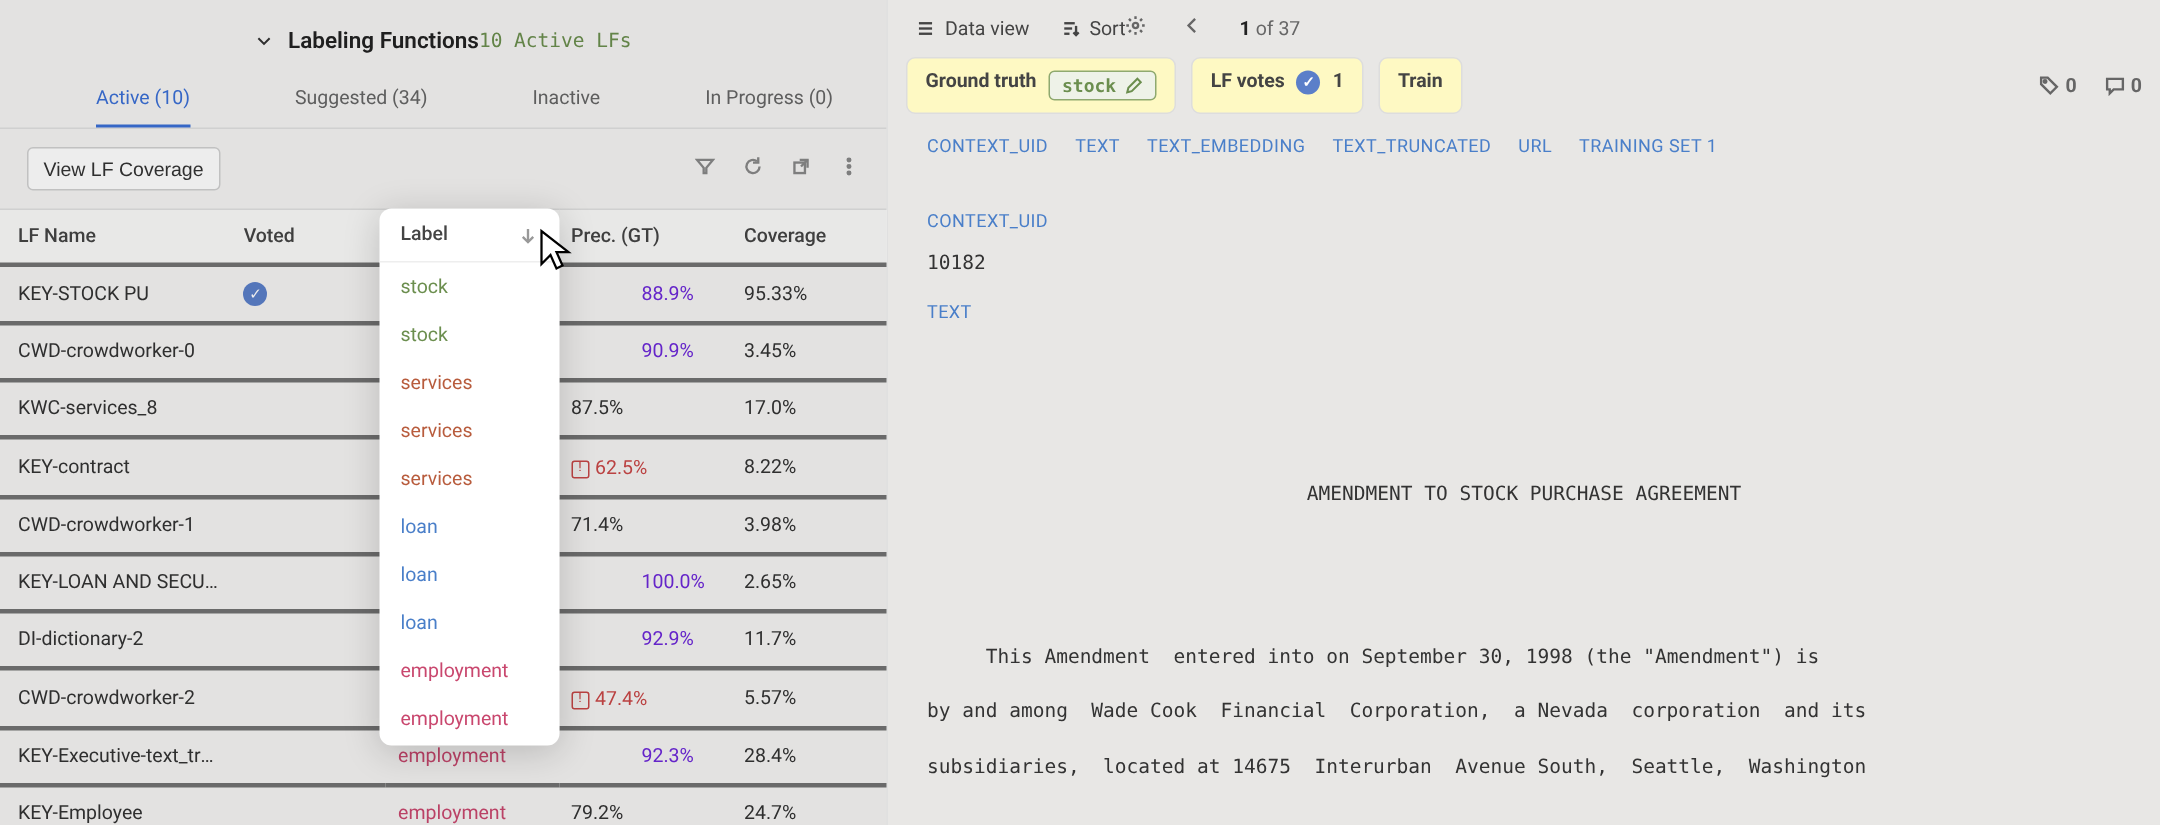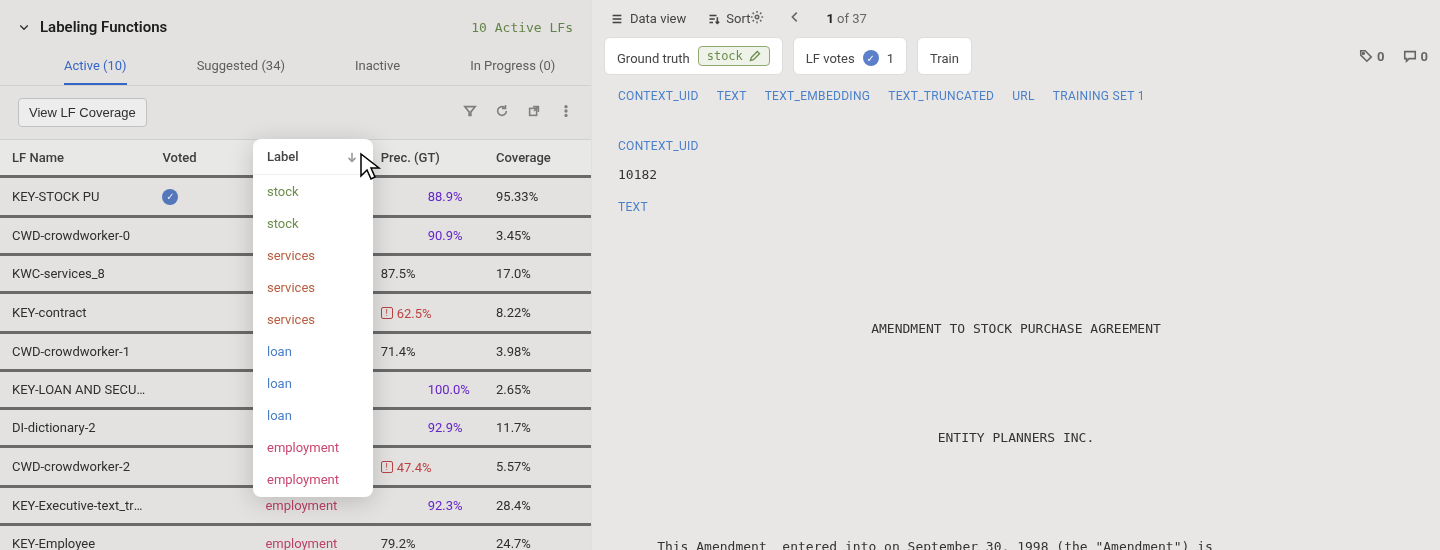--- a/index.html
+++ b/index.html
@@ -1,19 +1,19 @@
 <!DOCTYPE html>
 <html><head>
 <meta charset="utf-8">
 <style>
 * { box-sizing: border-box; margin: 0; padding: 0; }
 body { font-family: -apple-system, BlinkMacSystemFont, "Segoe UI", Roboto, sans-serif; font-size: 13px; color: #333; background: #fff; width: 1440px; height: 550px; overflow: hidden; display: flex; }
 .left-panel { width: 592px; background: #f5f4f3; border-right: 1px solid #e0e0e0; display: flex; flex-direction: column; position: relative; }
 .overlay-dim { position: absolute; inset: 0; background: rgba(0,0,0,0.07); pointer-events: none; z-index: 5; }
-.left-header { padding: 18px 18px 12px 18px; display: flex; align-items: center; justify-content: space-between; }
+.left-header { padding: 18px 18px 12px 18px; display: flex; align-items: center; justify-content: center; }
 .left-header .title { display: flex; align-items: center; gap: 10px; }
 .chevron { width: 12px; height: 12px; display: inline-flex; align-items: center; justify-content: center; }
 .left-header h1 { font-size: 15px; font-weight: 600; color: #222; }
 .active-lfs { font-family: ui-monospace, Menlo, Consolas, monospace; font-size: 13px; color: #6b8e4e; }
 .tabs { display: flex; gap: 24px; padding: 0 18px; border-bottom: 1px solid #e0e0e0; }
 .tab { padding: 10px 0; font-size: 13px; color: #666; cursor: pointer; border-bottom: 2px solid transparent; margin-left: 46px; }
 .tab.active { color: #3b6fd6; border-bottom-color: #3b6fd6; }
 .toolbar { display: flex; align-items: center; justify-content: space-between; padding: 12px 18px; }
 .view-btn { background: #fff; border: 1px solid #d0d0d0; border-radius: 4px; padding: 6px 10px; font-size: 13px; color: #333; cursor: pointer; }
 .toolbar-icons { display: flex; gap: 18px; align-items: center; color: #888; }
@@ -38,21 +38,21 @@
 .label-col-highlight .hl-header { height: 36px; display: flex; align-items: center; justify-content: space-between; padding: 0 14px; font-weight: 500; color: #444; border-bottom: 1px solid #eee; }
 .label-col-highlight .hl-row { height: 32px; display: flex; align-items: center; padding: 0 14px; font-size: 13px; }
 .cursor { position: absolute; top: 152px; left: 358px; z-index: 20; pointer-events: none; }
 .footer { display: flex; align-items: center; justify-content: space-between; padding: 14px 18px; color: #444; }
 .right-panel { flex: 1; background: #e8e7e5; display: flex; flex-direction: column; overflow: hidden; }
 .right-top { display: flex; align-items: center; padding: 10px 18px 10px 18px; }
 .right-top-left { display: flex; align-items: center; gap: 20px; color: #444; font-size: 13px; }
 .right-top-left .btn { display: flex; align-items: center; gap: 6px; cursor: pointer; }
 .right-top-right { display: flex; align-items: center; gap: 24px; color: #666; }
 .chips-row { display: flex; align-items: center; gap: 10px; padding: 0 12px 14px 12px; overflow: hidden; }
-.chip { background: #ffffff; border: 1px solid #ddd; border-radius: 6px; padding: 8px 12px; font-size: 13px; color: #444; display: flex; align-items: flex-end; gap: 8px; white-space: nowrap; }
+.chip { background: #fef9c3; border: 1px solid #ddd; border-radius: 6px; padding: 8px 12px; font-size: 13px; color: #444; display: flex; align-items: flex-start; gap: 8px; white-space: nowrap; font-weight: bold; }
 .chip-outline { background: #eef2e8; border: 1px solid #8fa96f; border-radius: 4px; padding: 2px 8px; color: #6b8e4e; font-family: ui-monospace, Menlo, monospace; font-size: 12px; display: flex; align-items: center; gap: 6px; }
 .dot-green { width: 8px; height: 8px; background: #7fa854; border-radius: 50%; display: inline-block; }
 .right-meta { display: flex; align-items: center; gap: 18px; color: #666; font-size: 13px; }
 .right-body { padding: 0 26px; overflow-y: auto; flex: 1; }
 .field-links { display: flex; gap: 18px; flex-wrap: wrap; padding: 0 0 18px 0; }
 .field-links a { color: #4a7fc9; font-size: 12px; letter-spacing: 0.3px; text-decoration: none; }
 .field-label { color: #4a7fc9; font-size: 12px; letter-spacing: 0.3px; margin: 18px 0 14px 0; }
 .field-value { font-family: ui-monospace, Menlo, monospace; font-size: 13px; color: #333; }
 .doc-text { font-family: ui-monospace, Menlo, monospace; font-size: 13px; color: #333; line-height: 2.8; white-space: pre-wrap; margin-top: 24px; text-align: left; }
 .doc-text .c { display: block; text-align: center; }
@@ -308,19 +308,18 @@
       <a>URL</a>
       <a>TRAINING SET 1</a>
     </div>
 
     <div class="field-label">CONTEXT_UID</div>
     <div class="field-value">10182</div>
 
     <div class="field-label">TEXT</div>
     <div class="doc-text">
       <span class="c">AMENDMENT TO STOCK PURCHASE AGREEMENT</span>
-      <span class="c">ENTITY PLANNERS INC.</span>
       <span style="display:block;">     This Amendment  entered into on September 30, 1998 (the "Amendment") is
 by and among  Wade Cook  Financial  Corporation,  a Nevada  corporation  and its
 subsidiaries,  located at 14675  Interurban  Avenue South,  Seattle,  Washington</span>
     </div>
   </div>
 </div>
 
 </body></html>

